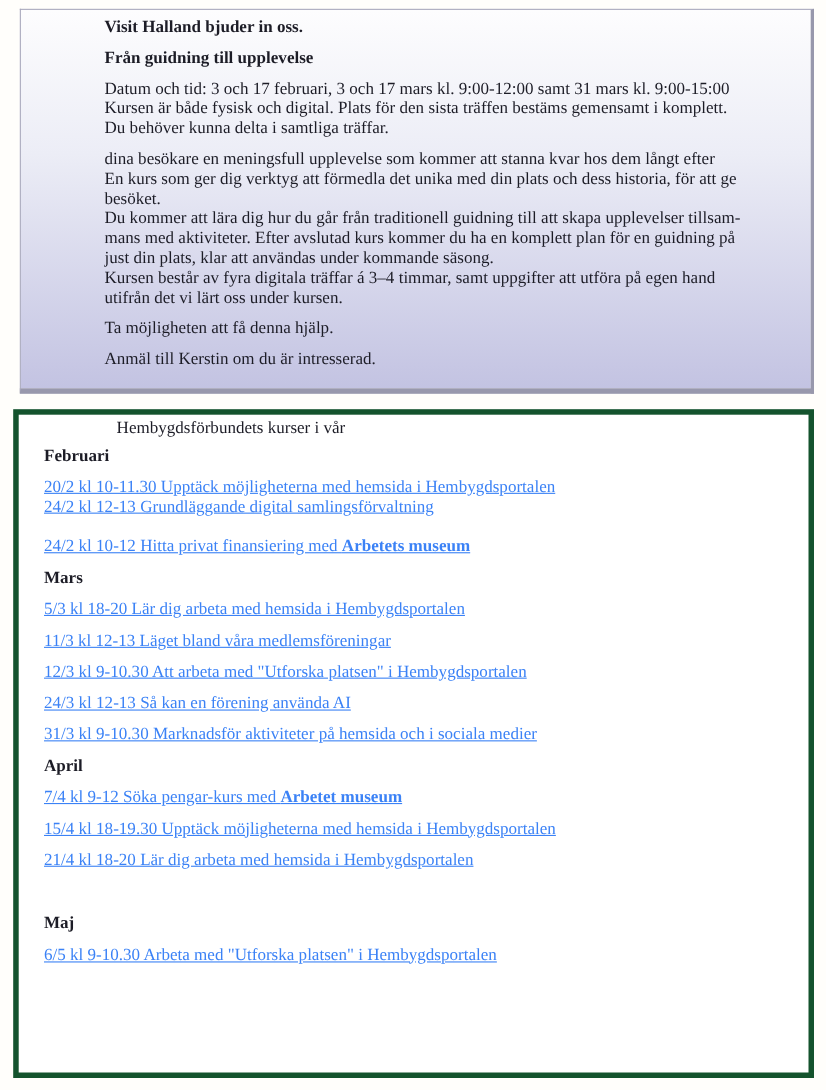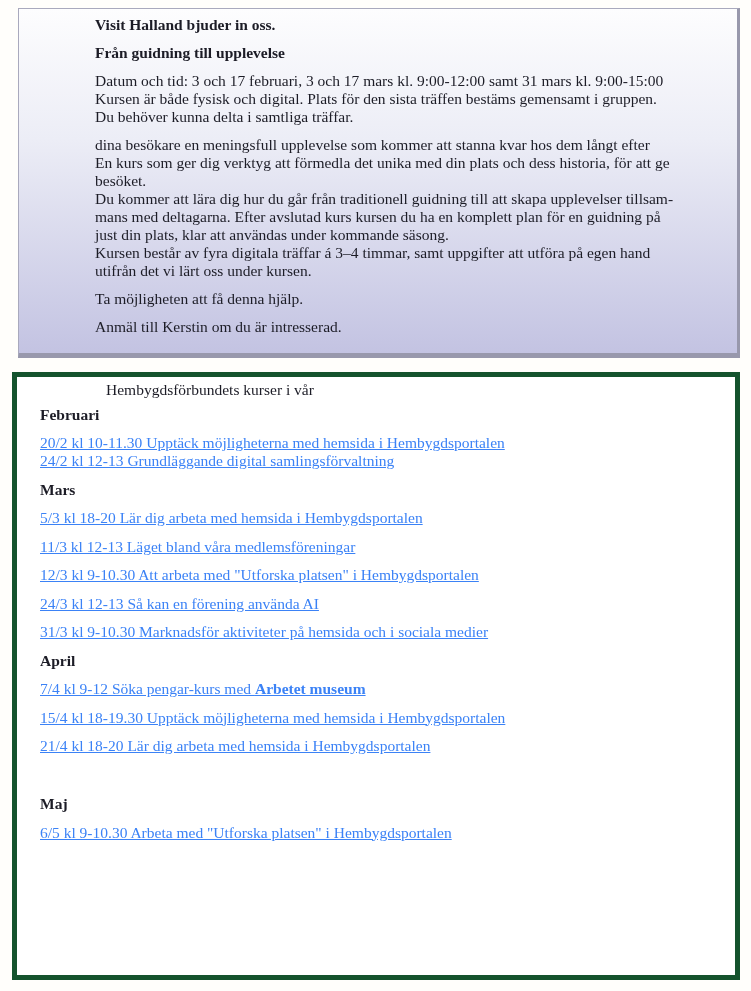--- a/index.html
+++ b/index.html
@@ -53,44 +53,47 @@
 </head>
 <body>
 
 <div>
 
   <section class="invite-panel">
     <p class="b">Visit Halland bjuder in oss.</p>
     <p class="b">Från guidning till upplevelse</p>
     <p>
       <span class="line">Datum och tid: 3 och 17 februari, 3 och 17 mars kl. 9:00-12:00 samt 31 mars kl. 9:00-15:00</span>
-      <span class="line">Kursen är både fysisk och digital. Plats för den sista träffen bestäms gemensamt i gruppen.</span>
+      <span class="line">Kursen är både fysisk och digital. Plats för den sista träffen bestäms gemensamt i komplett.</span>
       <span class="line">Du behöver kunna delta i samtliga träffar.</span>
     </p>
     <p>
       <span class="line">dina besökare en meningsfull upplevelse som kommer att stanna kvar hos dem långt efter</span>
       <span class="line">En kurs som ger dig verktyg att förmedla det unika med din plats och dess historia, för att ge</span>
       <span class="line">besöket.</span>
       <span class="line">Du kommer att lära dig hur du går från traditionell guidning till att skapa upplevelser tillsam-</span>
-      <span class="line">mans med deltagarna. Efter avslutad kurs kursen du ha en komplett plan för en guidning på</span>
+      <span class="line">mans med aktiviteter. Efter avslutad kurs kommer du ha en komplett plan för en guidning på</span>
       <span class="line">just din plats, klar att användas under kommande säsong.</span>
       <span class="line">Kursen består av fyra digitala träffar á 3–4 timmar, samt uppgifter att utföra på egen hand</span>
       <span class="line">utifrån det vi lärt oss under kursen.</span>
     </p>
     <p>Ta möjligheten att få denna hjälp.</p>
     <p>Anmäl till Kerstin om du är intresserad.</p>
   </section>
 
   <section class="courses-panel">
     <p class="courses-title">Hembygdsförbundets kurser i vår</p>
 
     <p class="month">Februari</p>
     <p class="row tight">
       <a class="course" href="#"><span>20/2 kl 10-11.30 Upptäck möjligheterna med hemsida i Hembygdsportalen</span><b></b></a>
       <a class="course" href="#"><span>24/2 kl 12-13 Grundläggande digital samlingsförvaltning</span><b></b></a>
+    </p>
+    <p class="row gap-top">
+      <a class="course" href="#"><span>24/2 kl 10-12 Hitta privat finansiering med </span><b>Arbetets museum</b></a>
     </p>
 
     <p class="month">Mars</p>
     <p class="row">
       <a class="course" href="#"><span>5/3 kl 18-20 Lär dig arbeta med hemsida i Hembygdsportalen</span><b></b></a>
     </p>
     <p class="row">
       <a class="course" href="#"><span>11/3 kl 12-13 Läget bland våra medlemsföreningar</span><b></b></a>
     </p>
     <p class="row">

